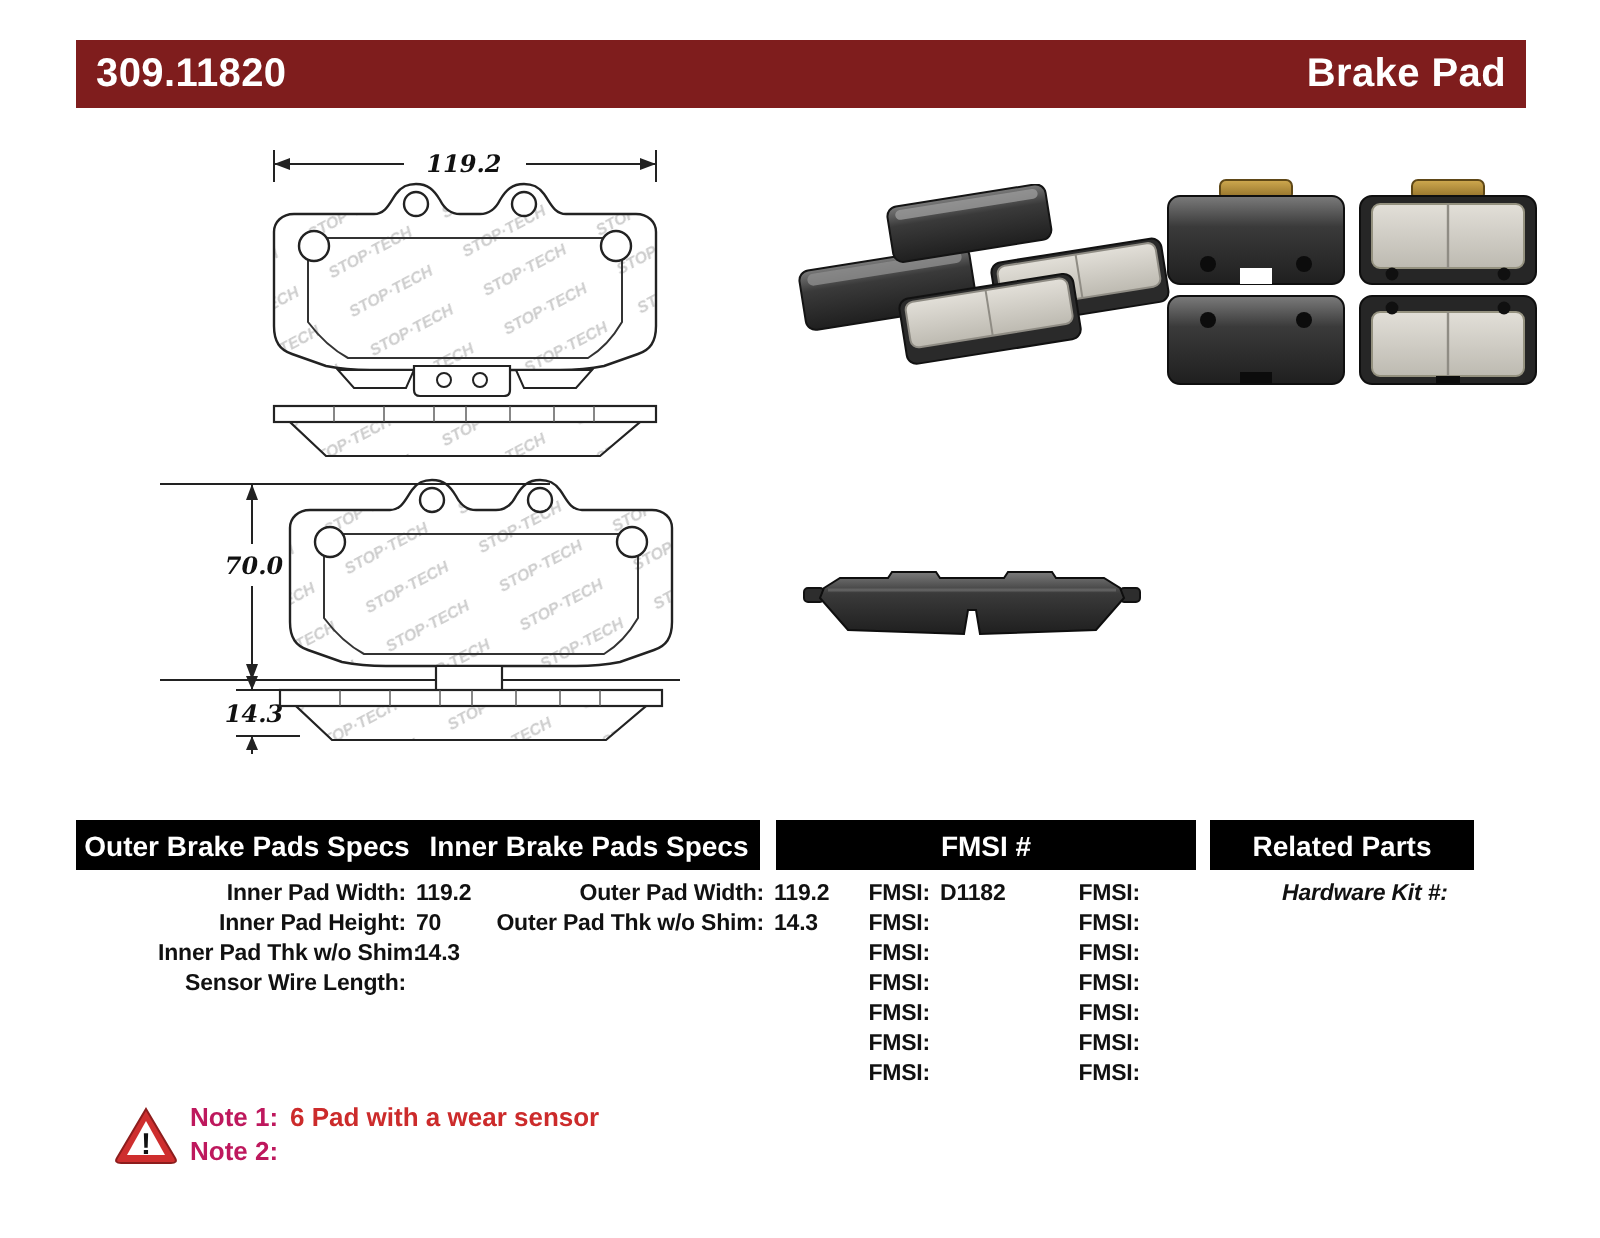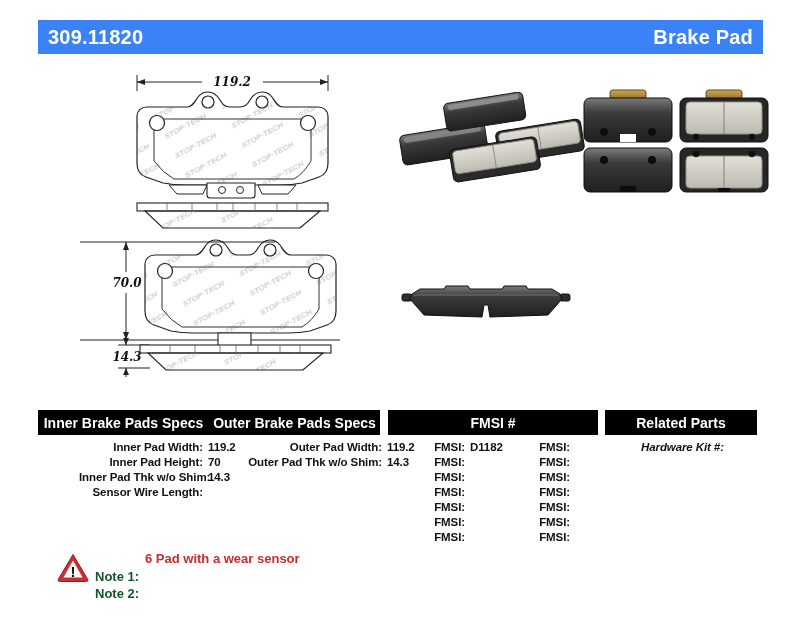--- a/index.html
+++ b/index.html
@@ -1,21 +1,21 @@
 <!DOCTYPE html>
 <html><head>
 <meta charset="utf-8">
 <style>
   html,body{margin:0;padding:0;background:#fff;}
   .page{position:relative;width:800px;height:619px;background:#fff;
         font-family:"Liberation Sans",sans-serif;overflow:hidden;
         outline:1px solid #e4e4e4;}
   
   .hdr-bar{position:absolute;left:38px;top:20px;width:725px;height:34px;
-           background:#3b82f6;color:#fff;display:flex;align-items:center;
+           background:#7f1d1d;color:#fff;display:flex;align-items:center;
            justify-content:space-between;box-sizing:border-box;
            padding:0 10px 0 10px;}
   .hdr-part{font-size:20px;font-weight:bold;letter-spacing:.2px;}
   .hdr-title{font-size:20px;font-weight:bold;letter-spacing:.2px;}
   
   .abs{position:absolute;}
   svg text.dim{font-family:"DejaVu Serif",serif;font-style:italic;
                font-weight:bold;font-size:12px;fill:#111;}
   
   .tbl-bar{position:absolute;top:410px;height:25px;background:#000;color:#fff;
@@ -23,22 +23,22 @@
   .tbl-bar span{flex:1;text-align:center;font-size:14px;font-weight:bold;}
   .col{position:absolute;top:440px;font-size:11.5px;font-weight:bold;
        color:#111;letter-spacing:-.1px;}
   .srow{height:15px;line-height:15px;white-space:nowrap;margin-left:41px;}
   .srow .lbl{display:inline-block;text-align:right;}
   .srow .val{display:inline-block;margin-left:5px;text-align:left;}
   .inner .lbl{width:124px;}
   .outer .lbl{width:136px;}
   .fmsi .lbl{width:32px;text-align:right;}
   
-  .note-lbl{position:absolute;font-size:13px;font-weight:bold;color:#14532d;
-            white-space:nowrap;margin-top:18px;}
+  .note-lbl{position:absolute;font-size:13px;font-weight:bold;color:#be185d;
+            white-space:nowrap;}
   .note-red{position:absolute;font-size:13px;font-weight:bold;
             white-space:nowrap;}
 </style>
 </head>
 <body>
 
 <div class="page">
 
   <div class="hdr-bar">
     <span class="hdr-part">309.11820</span>
@@ -189,27 +189,27 @@
       <rect x="12" y="22" width="10" height="7" rx="2" fill="#2d2d2d" stroke="#111"></rect>
       <rect x="170" y="22" width="10" height="7" rx="2" fill="#2d2d2d" stroke="#111"></rect>
       <path d="M 22,22 L 30,17 L 54,17 L 56,14 L 78,14 L 80,17 L 112,17 L 114,14
                L 136,14 L 138,17 L 162,17 L 170,22 L 172,27 L 158,43 L 100,45
                L 98,33 L 94,33 L 92,45 L 34,43 L 20,27 Z" fill="url(#gDark)" stroke="#0e0e0e"></path>
       <path d="M 24,23 H 168" stroke="#6c6c6c" stroke-width="1.4" opacity=".7"></path>
     </g>
   </svg>
 
   <div class="tbl-bar" style="left:38px;width:342px;">
+    <span>Outer Brake Pads Specs</span>
     <span>Inner Brake Pads Specs</span>
-    <span>Outer Brake Pads Specs</span>
   </div>
   <div class="tbl-bar" style="left:388px;width:210px;">
     <span>FMSI #</span>
   </div>
-  <div class="tbl-bar" style="left:605px;width:152px;">
+  <div class="tbl-bar" style="left:605px;width:132px;">
     <span>Related Parts</span>
   </div>
 
   <div class="col inner" style="left:38px;">
     <div class="srow">
       <span class="lbl">Inner Pad Width:</span><span class="val">119.2</span>
     </div>
     <div class="srow">
       <span class="lbl">Inner Pad Height:</span><span class="val">70</span>
     </div>

